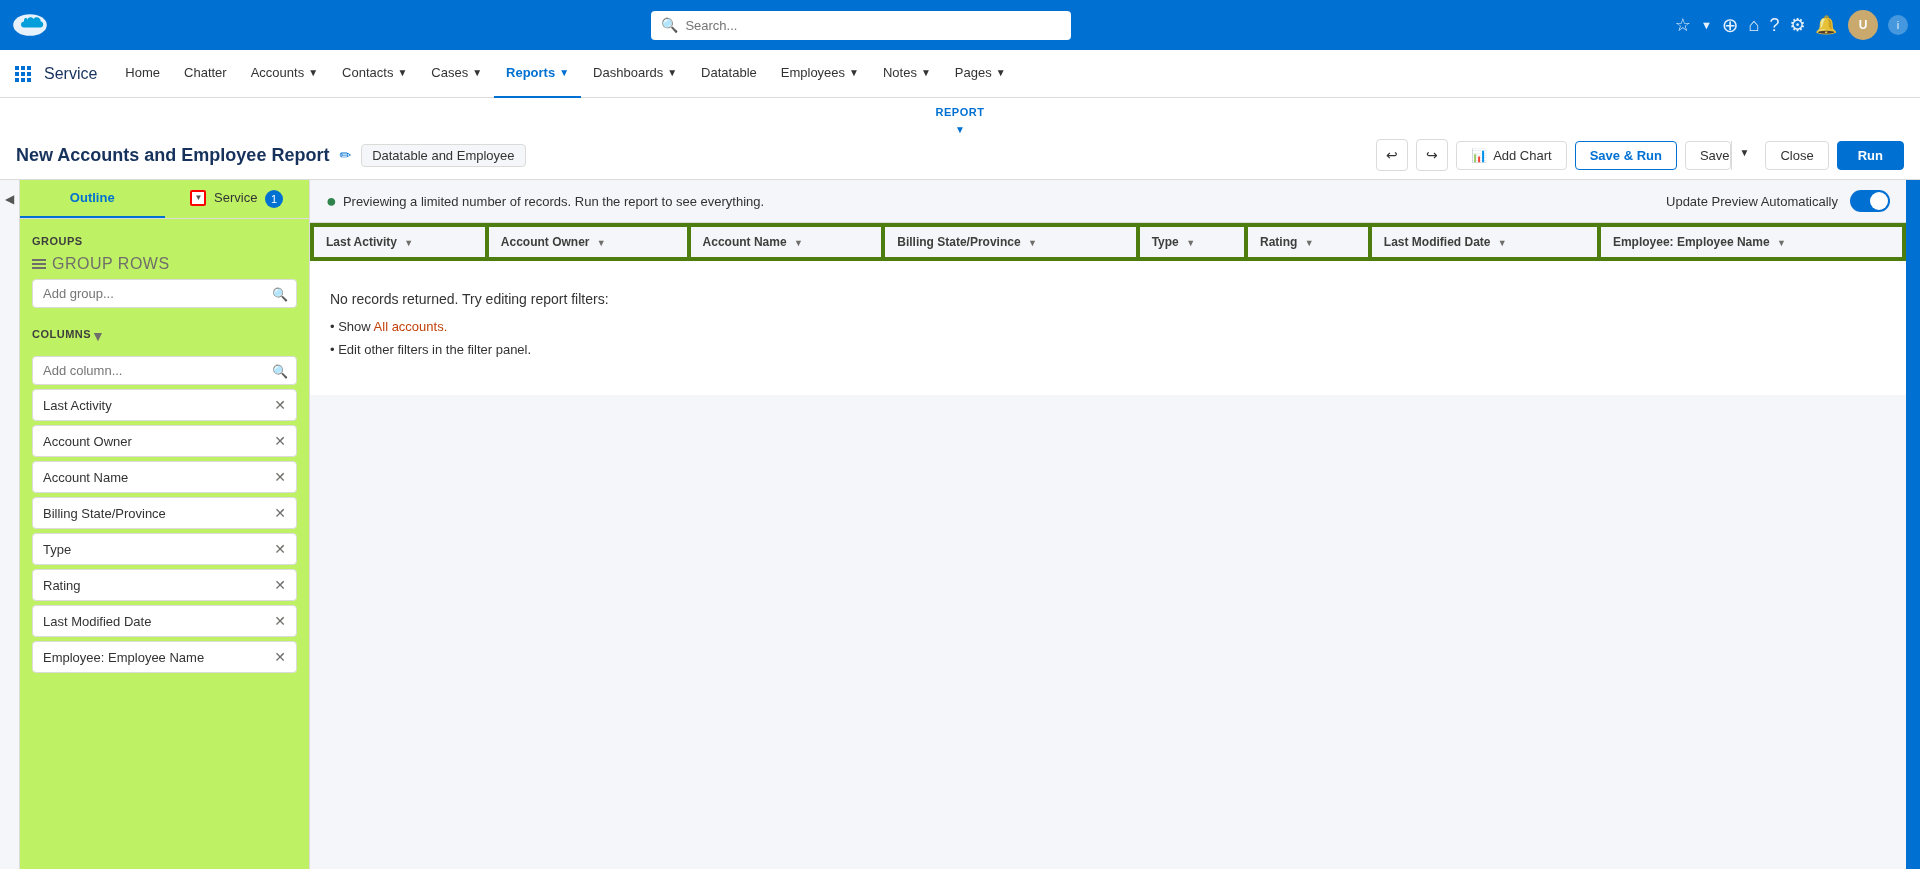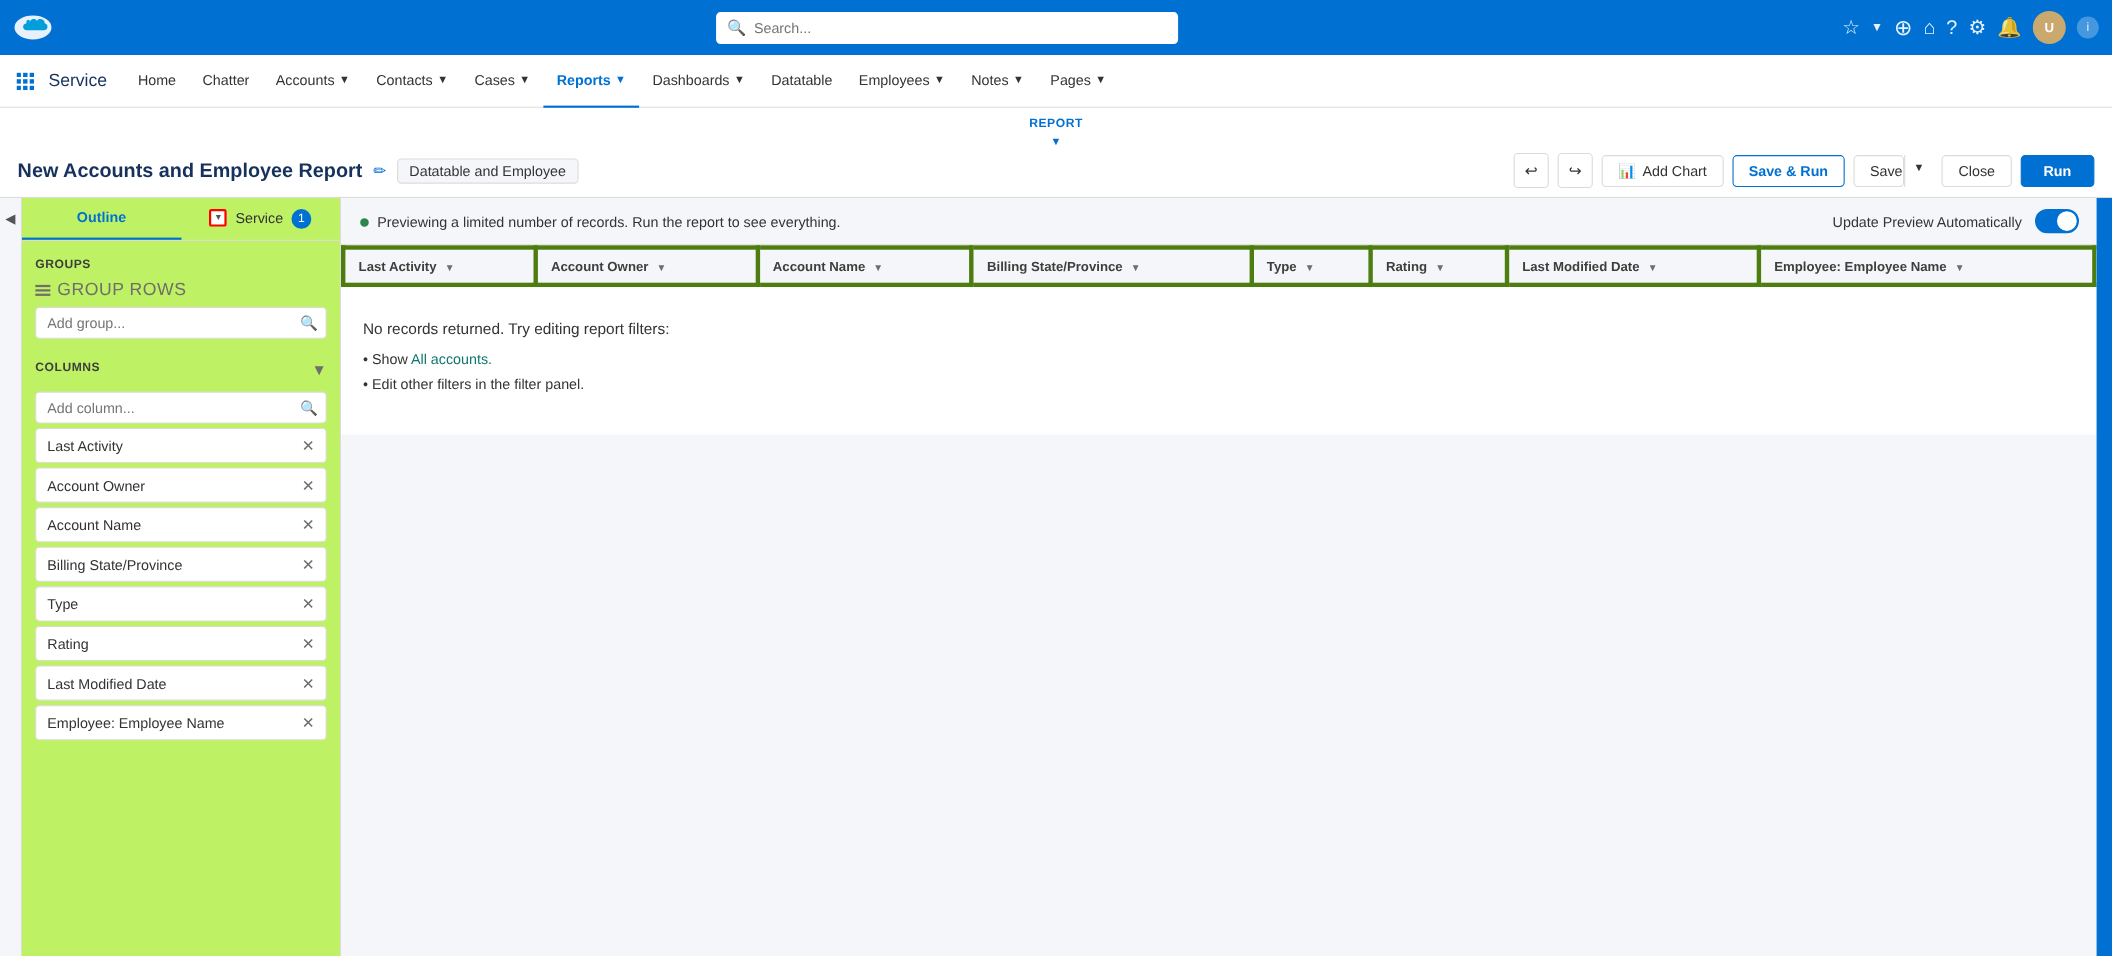--- a/index.html
+++ b/index.html
@@ -208,21 +208,21 @@
       padding: 6px 30px 6px 10px; font-size: 13px; color: #706e6b;
       position: relative; background: white; outline: none;
     }
     .add-group-wrap { position: relative; }
     .add-group-wrap .search-icon {
       position: absolute; right: 8px; top: 50%; transform: translateY(-50%);
       color: #706e6b; font-size: 13px;
     }
     .columns-section { margin-top: 16px; }
     .columns-header {
-      display: flex; align-items: center; justify-content: space-between; margin-bottom: 8px;
+      display: flex; align-items: center; margin-bottom: 8px;
     }
     .add-column-wrap { position: relative; }
     .add-column-input {
       width: 100%; border: 1px solid #dddbda; border-radius: 4px;
       padding: 6px 30px 6px 10px; font-size: 13px; color: #706e6b;
       background: white; outline: none;
     }
     .add-column-wrap .search-icon {
       position: absolute; right: 8px; top: 50%; transform: translateY(-50%);
       color: #706e6b; font-size: 13px;
@@ -262,21 +262,21 @@
     .report-table { width: 100%; background: white; border-collapse: collapse; }
     .report-table th {
       background: #f4f6f9; border: 4px solid #4d7c0f;
       padding: 8px 12px; font-size: 12px; font-weight: 600; color: #3e3e3c;
       white-space: nowrap; text-align: left; cursor: pointer;
     }
     .report-table th .col-caret { font-size: 9px; margin-left: 4px; color: #706e6b; }
     .no-records-area { background: white; padding: 30px 20px; }
     .no-records-msg { font-size: 14px; color: #333; margin-bottom: 12px; }
     .no-records-links { font-size: 13px; color: #333; margin-bottom: 8px; }
-    .no-records-links a { color: #0f766e; text-decoration: none; }
+    .no-records-links a { color: #c2410c; text-decoration: none; }
 
     
     .right-edge {
       width: 14px; min-width: 14px; background: #0070d2; cursor: pointer;
     }
   </style>
 </head>
 <body>
 
 <div class="top-bar">

